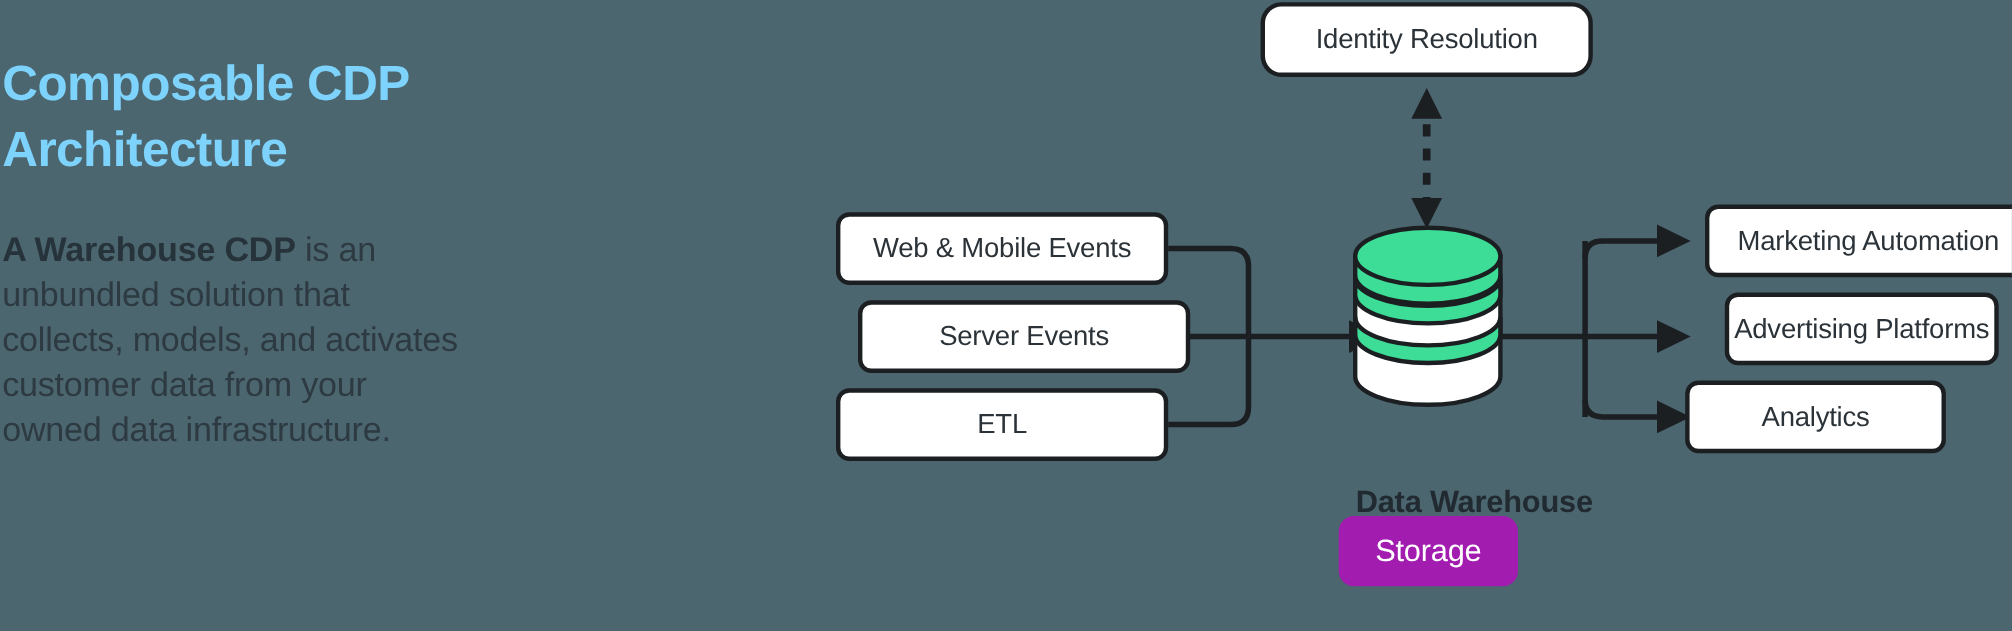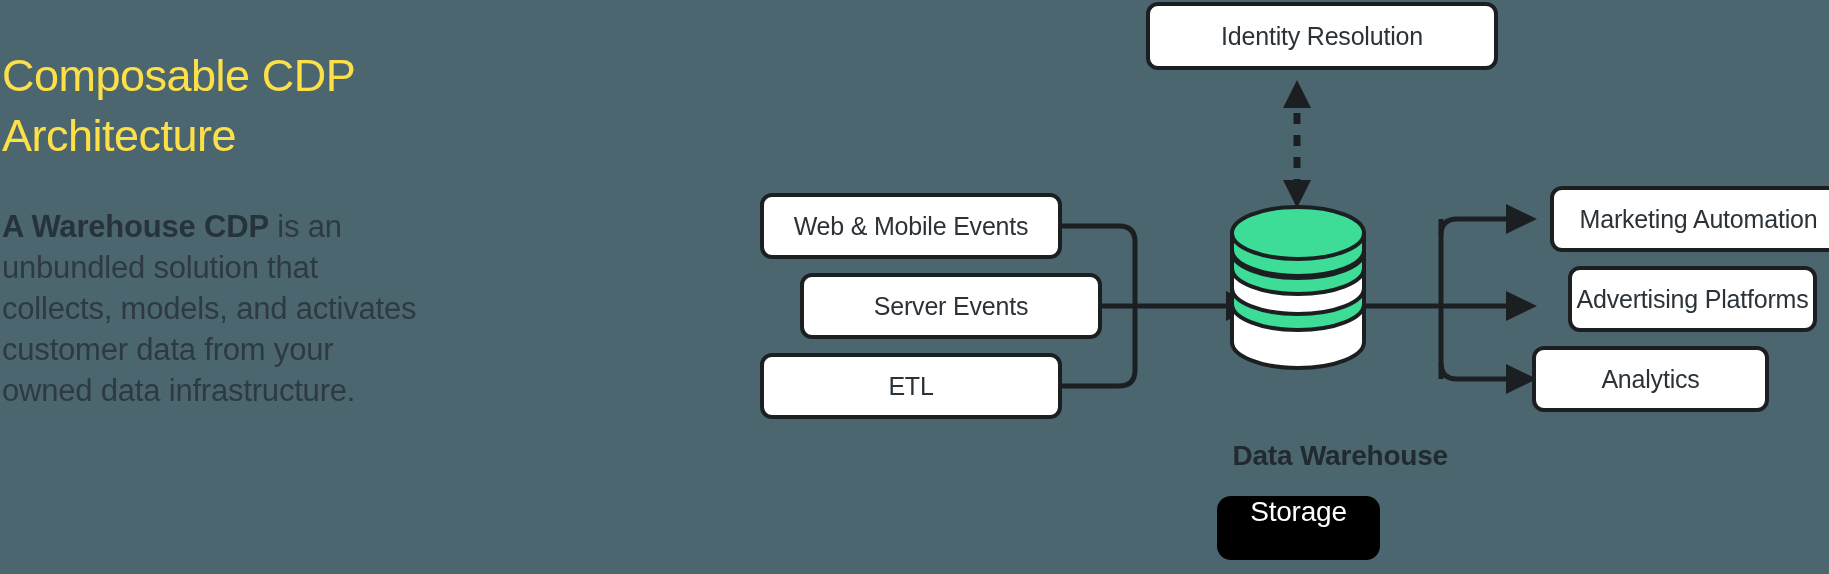--- a/index.html
+++ b/index.html
@@ -24,22 +24,22 @@
   
   .left-col {
     position: absolute;
     left: 0px;
     top: 46px;
     width: 470px;
   }
   .headline {
     font-size: 45px;
     line-height: 60px;
-    font-weight: normal;
-    color: #fde047;
+    font-weight: bold;
+    color: #7dd3fc;
     letter-spacing: -0.5px;
     margin: 0;
     padding: 0 0 0 2px;
     max-width: 430px;
   }
   .body-copy {
     margin: 0;
     padding: 40px 0 0 2px;
     font-size: 31px;
     line-height: 41px;
@@ -77,25 +77,25 @@
     display: flex;
     align-items: center;
     justify-content: center;
     color: #2b3339;
     font-size: 25px;
     letter-spacing: -0.2px;
     text-align: center;
   }
 
   
-  .node-identity  { left: 1146px; top: 2px;   width: 352px; height: 68px; }
+  .node-identity  { left: 1146px; top: 2px;   width: 302px; height: 68px; border-radius: 19px; }
 
   
   .node-web       { left: 760px; top: 193px; width: 302px; height: 66px; }
-  .node-server    { left: 800px; top: 273px; width: 302px; height: 66px; }
+  .node-server    { left: 780px; top: 273px; width: 302px; height: 66px; }
   .node-etl       { left: 760px; top: 353px; width: 302px; height: 66px; }
 
   
   .node-marketing { left: 1532px; top: 186px; width: 297px; height: 66px; margin-left: 18px; }
   .node-ads       { left: 1568px; top: 266px; width: 249px; height: 66px; }
   .node-analytics { left: 1532px; top: 346px; width: 237px; height: 66px; }
 
   
   .warehouse-label {
     position: absolute;
@@ -106,28 +106,28 @@
     font-size: 28px;
     font-weight: bold;
     color: #212a30;
     letter-spacing: -0.2px;
   }
 
   
   .storage-pill {
     position: absolute;
     left: 1217px;
-    top: 496px;
+    top: 469px;
     width: 163px;
     height: 64px;
     box-sizing: border-box;
-    background: #000000;
+    background: #a21caf;
     border-radius: 14px;
     display: flex;
-    align-items: flex-start;
+    align-items: center;
     justify-content: center;
     color: #ffffff;
     font-size: 28px;
     letter-spacing: -0.2px;
   }
 </style>
 </head>
 <body>
 
 <div id="root">

